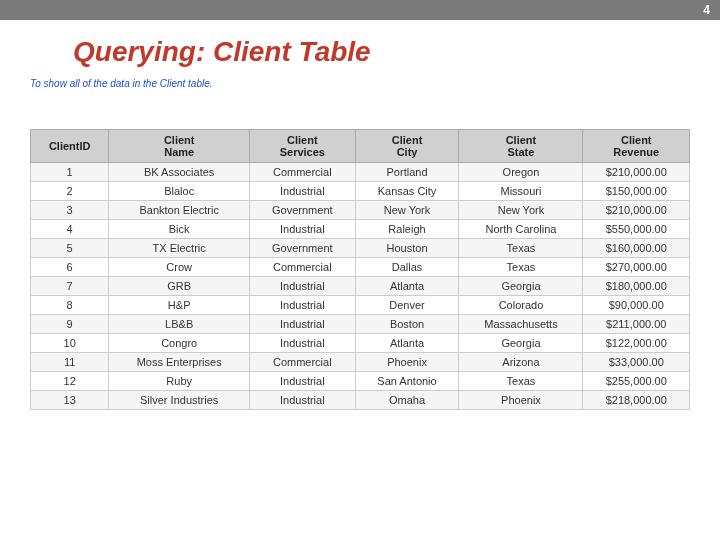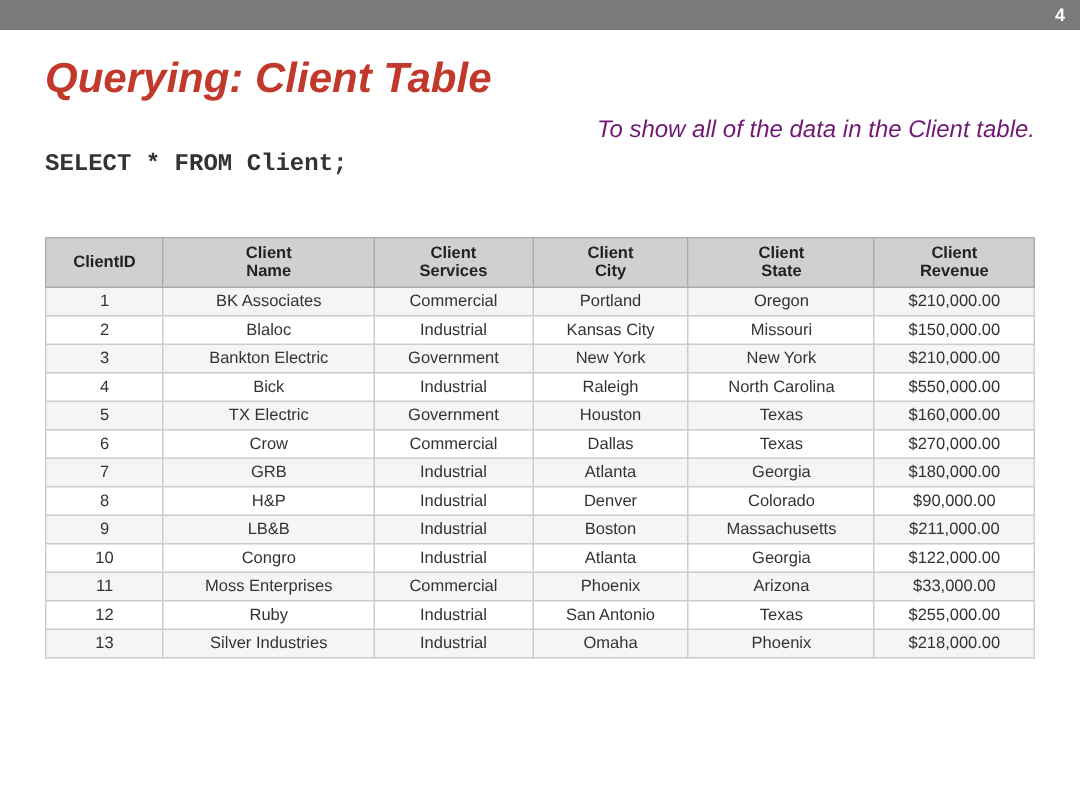--- a/index.html
+++ b/index.html
@@ -32,27 +32,27 @@
     }
     .content {
       padding: 16px 30px 10px 30px;
     }
     .title {
       color: #c0392b;
       font-size: 28px;
       font-weight: bold;
       margin-bottom: 10px;
       font-style: italic;
+      margin-left: 43px;
     }
     .subtitle {
-      font-size: 16px;
-      color: #701a75;
+      font-size: 10px;
+      color: #1d4ed8;
       font-style: italic;
       margin-bottom: 4px;
-      text-align: right;
     }
     .query-text {
       font-size: 16px;
       color: #333;
       font-family: 'Courier New', monospace;
       margin-bottom: 14px;
       font-weight: bold;
     }
     table {
       width: 100%;
@@ -94,21 +94,20 @@
 </head>
 <body>
 
 <div class="slide">
   <div class="top-bar">
     <span class="slide-number">4</span>
   </div>
   <div class="content">
     <div class="title">Querying: Client Table</div>
     <div class="subtitle">To show all of the data in the Client table.</div>
-    <div class="query-text">SELECT * FROM Client;</div>
     <table>
       <thead>
         <tr>
           <th>ClientID</th>
           <th>Client<br>Name</th>
           <th>Client<br>Services</th>
           <th>Client<br>City</th>
           <th>Client<br>State</th>
           <th>Client<br>Revenue</th>
         </tr>

